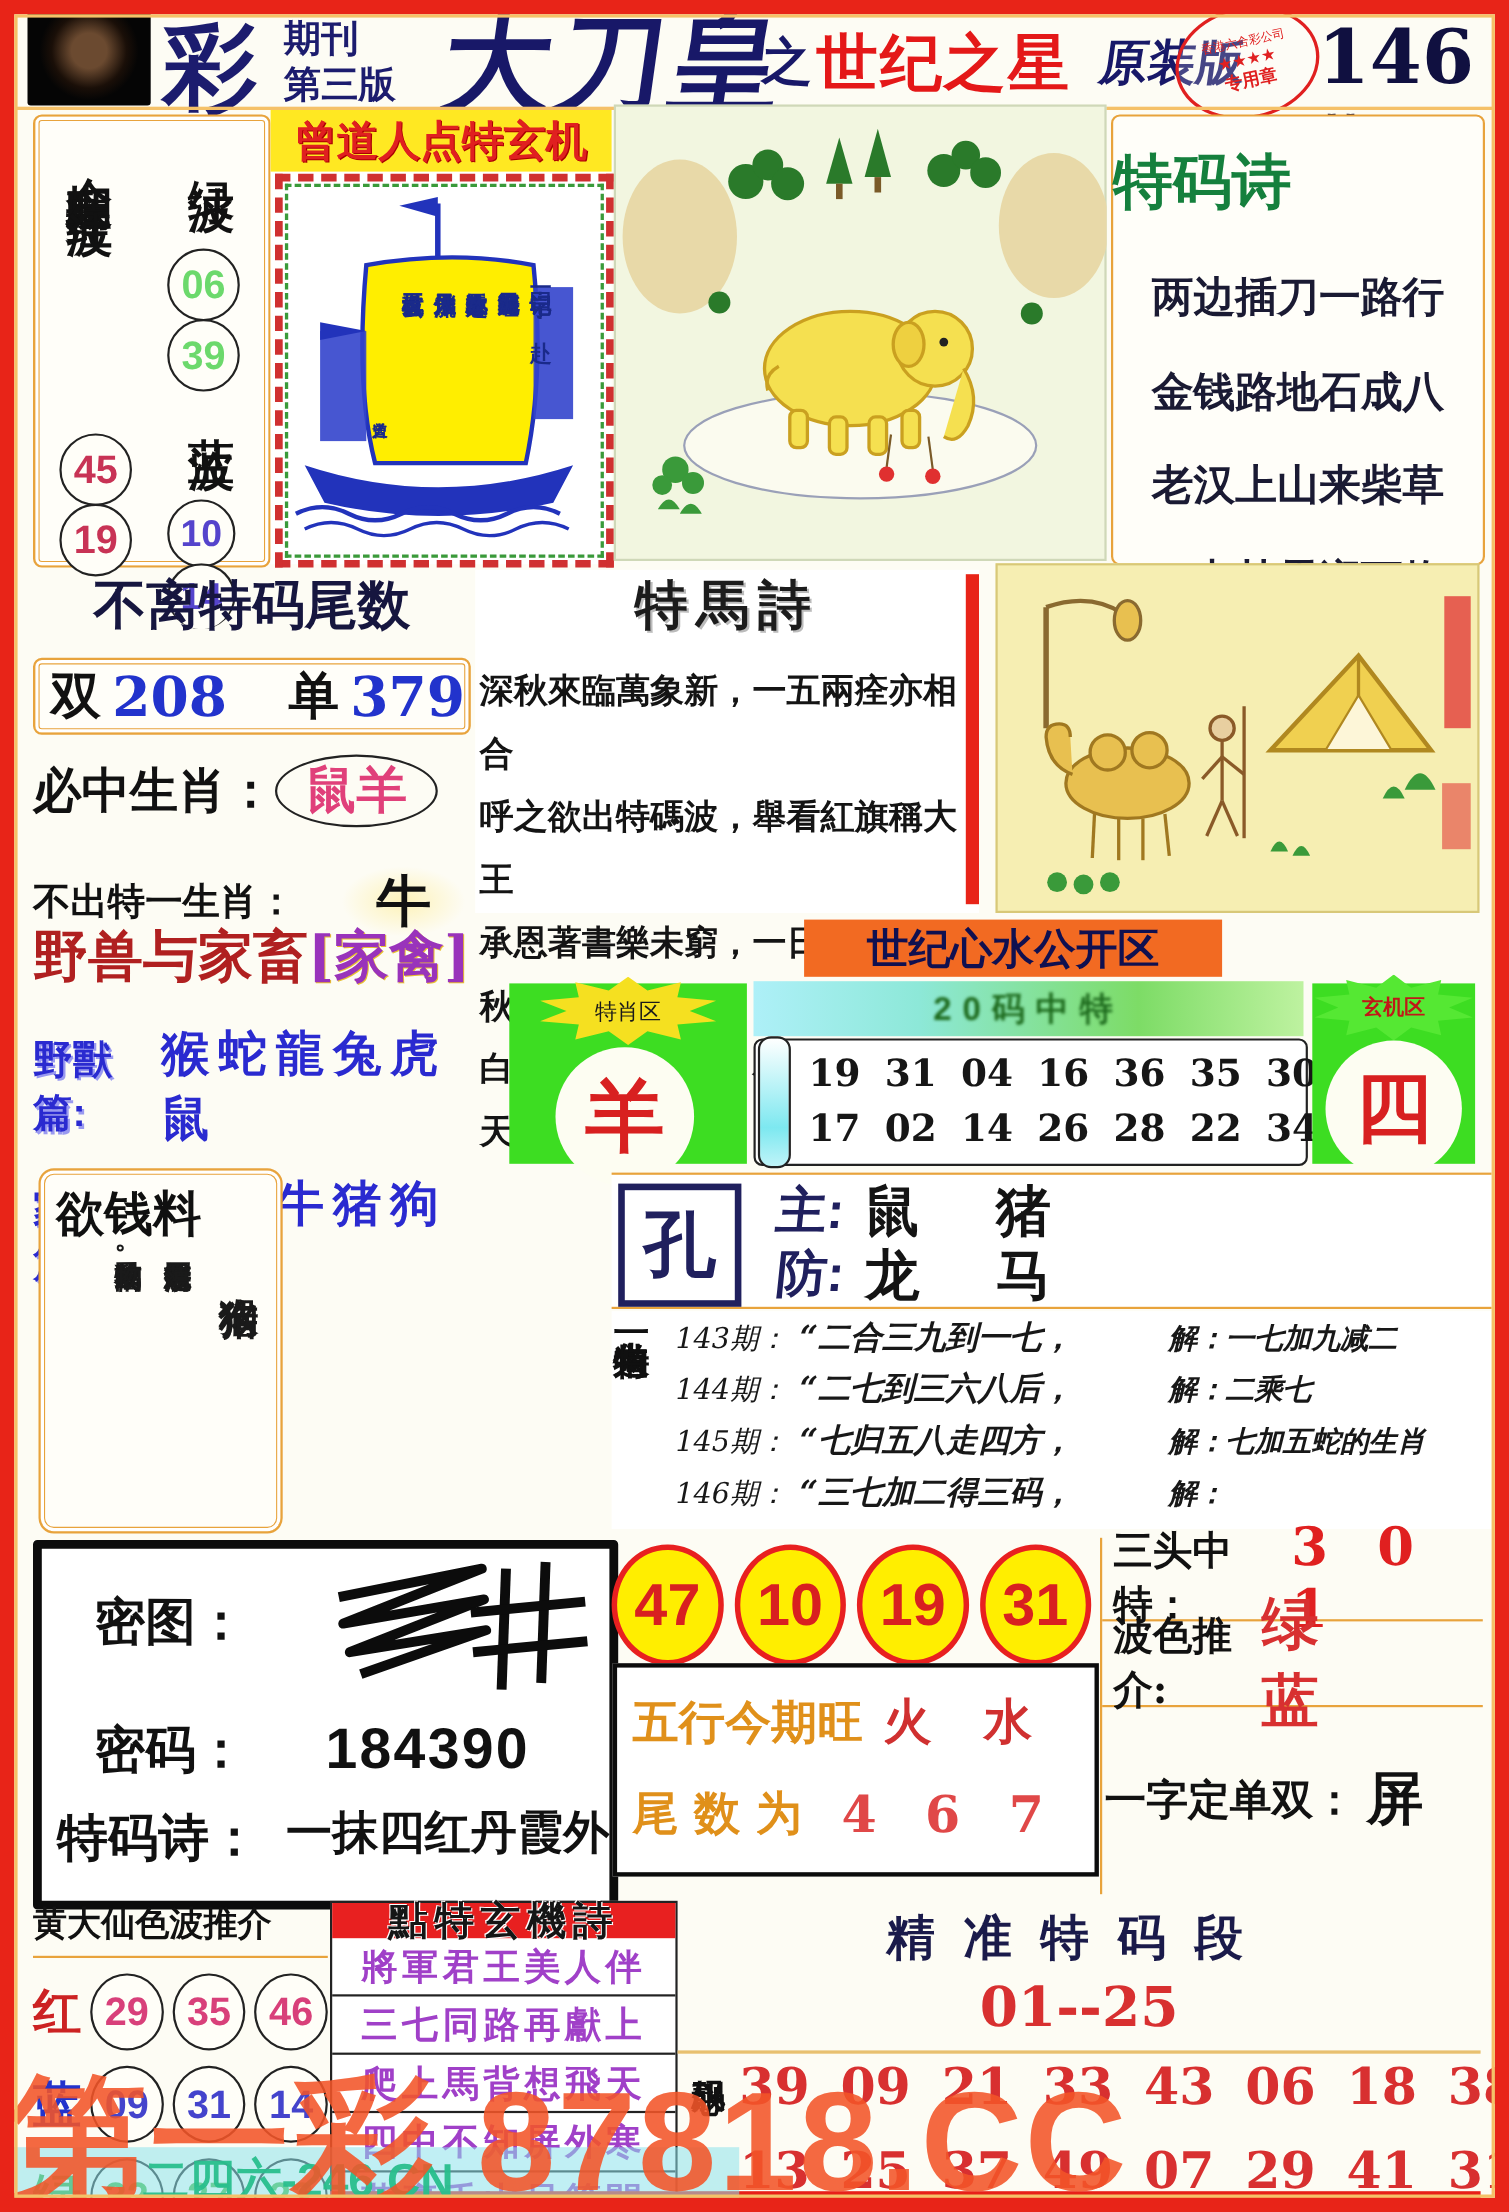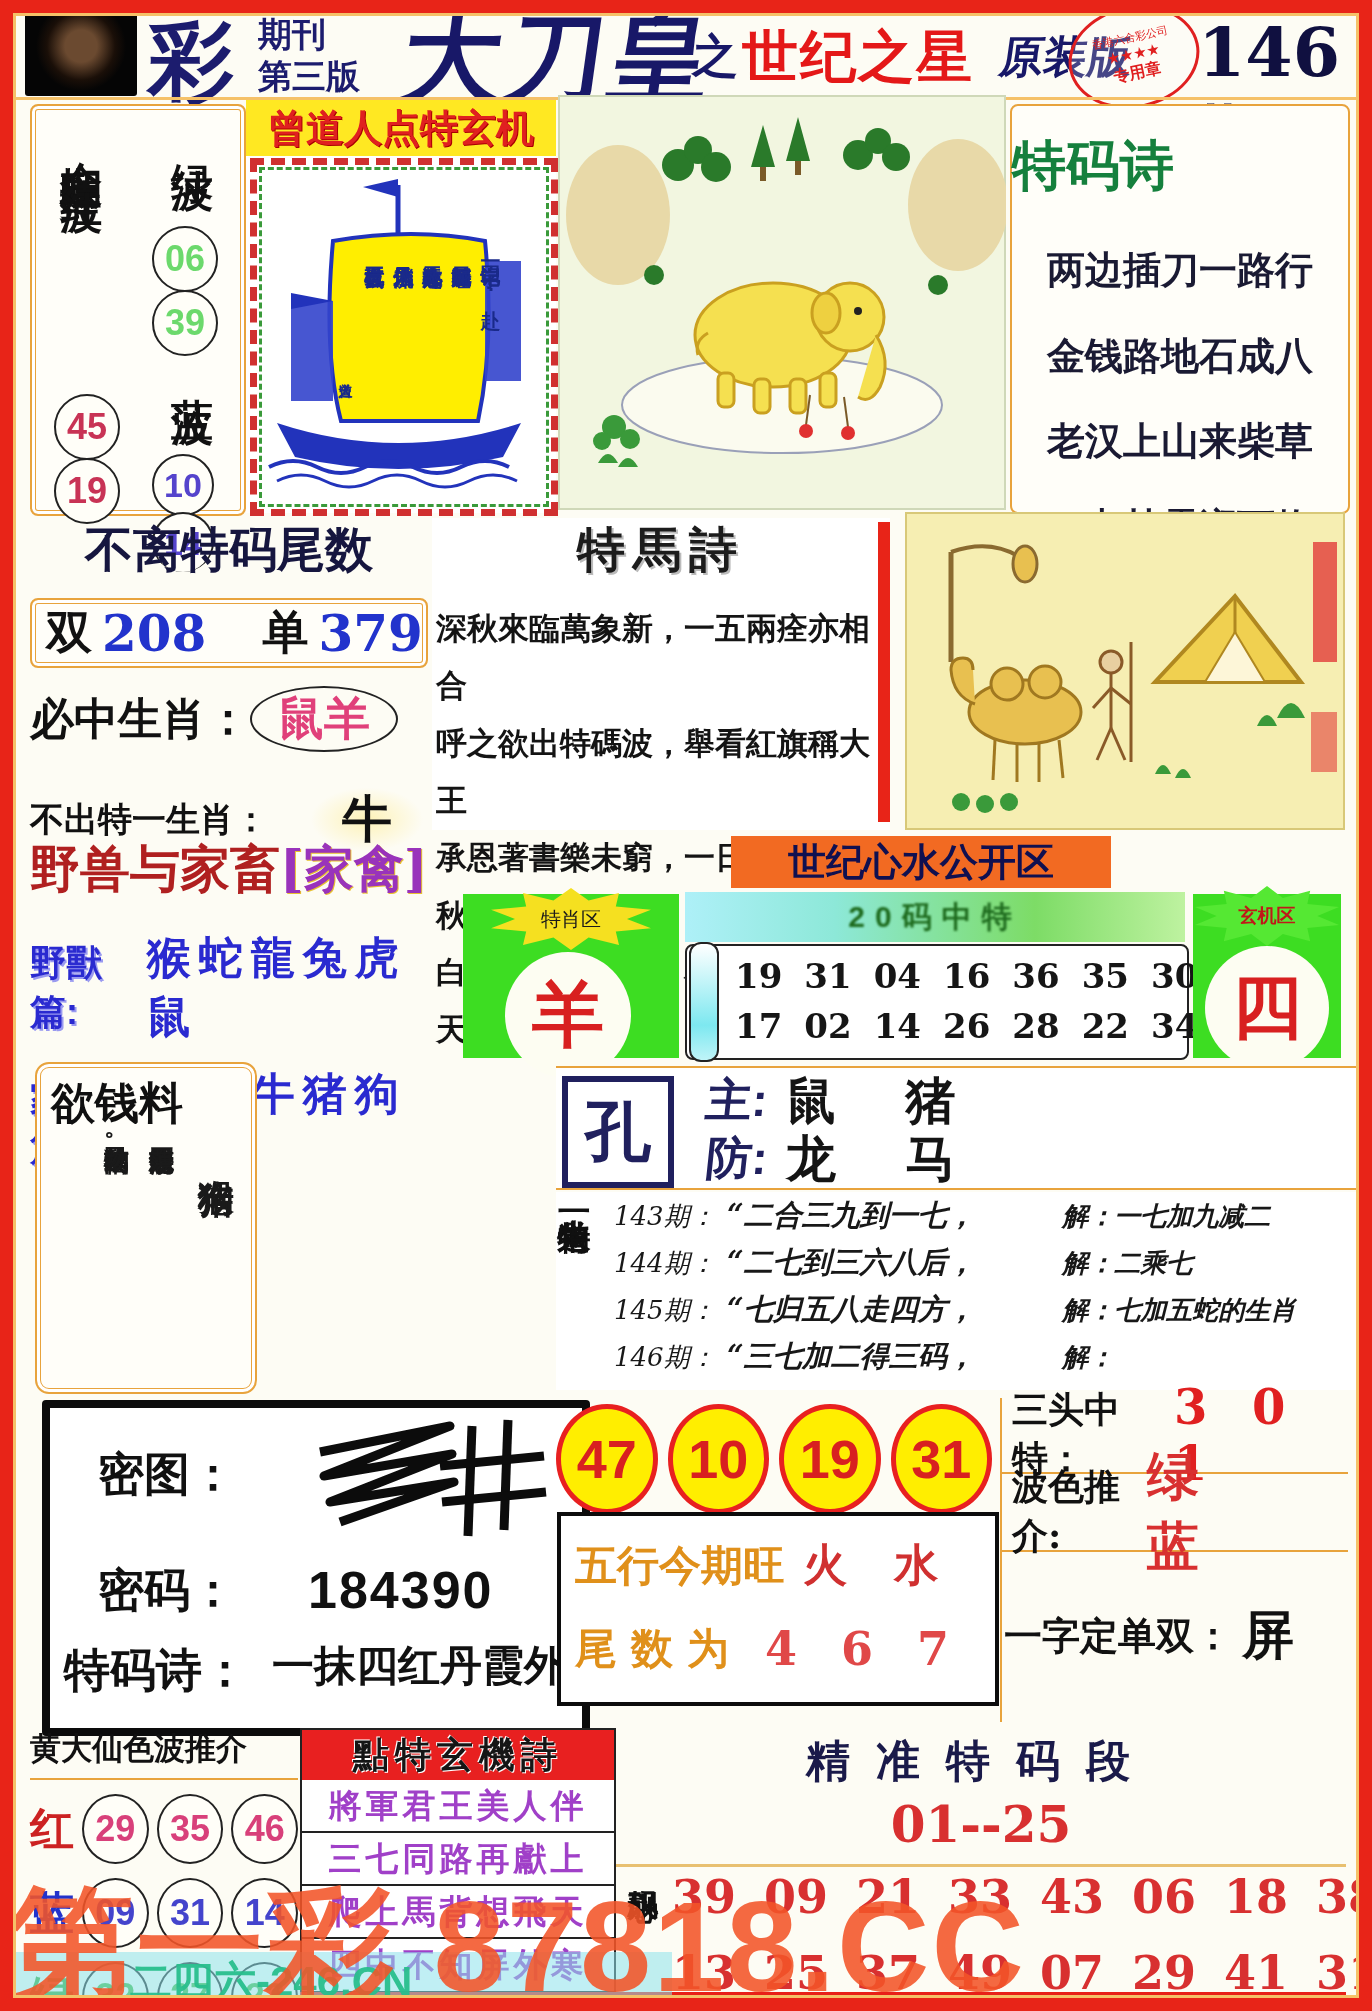--- a/index.html
+++ b/index.html
@@ -330,21 +330,21 @@
         <span style="font-size:26px;font-weight:bold;">解：七加五蛇的生肖</span>
       </div>
       <div style="height:47px;">
         <span style="display:inline-block;width:108px;font-size:26px;">146期：</span>
         <span style="display:inline-block;width:330px;font-size:29px;font-weight:bold;">“三七加二得三码，</span>
         <span style="font-size:26px;font-weight:bold;">解：</span>
       </div>
     </div>
   </div>
 
-  <div class="abs" style="left:42px;top:1400px;width:516px;height:320px;border:8px solid #0c0c0c;border-radius:4px;background:#fff;padding-left:16px;">
+  <div class="abs" style="left:30px;top:1400px;width:516px;height:320px;border:8px solid #0c0c0c;border-radius:4px;background:#fff;">
     <span class="abs serif" style="left:48px;top:36px;font-size:46px;font-weight:bold;">密图：</span>
     <svg class="abs" style="left:250px;top:10px;" width="250" height="150" viewBox="0 0 250 150">
       <path d="M20,34 L150,8 L24,58 L152,36 L30,84 L154,64 L40,104" stroke="#0c0c0c" stroke-width="9" fill="none" stroke-linejoin="round"></path>
       <line x1="172" y1="8" x2="168" y2="118" stroke="#0c0c0c" stroke-width="9"></line>
       <line x1="208" y1="2" x2="204" y2="112" stroke="#0c0c0c" stroke-width="9"></line>
       <line x1="140" y1="48" x2="244" y2="38" stroke="#0c0c0c" stroke-width="9"></line>
       <line x1="142" y1="84" x2="246" y2="74" stroke="#0c0c0c" stroke-width="9"></line>
     </svg>
     <span class="abs serif" style="left:48px;top:152px;font-size:46px;font-weight:bold;">密码：</span>
     <span class="abs" style="left:258px;top:152px;font-size:52px;font-weight:bold;letter-spacing:2px;">184390</span>
@@ -426,21 +426,21 @@
       <div class="circle" style="width:66px;height:66px;">
           <span style="font-size:36px;font-weight:bold;color:#44bb44;">27</span>
         </div>
       <div class="circle" style="width:66px;height:66px;">
           <span style="font-size:36px;font-weight:bold;color:#44bb44;">23</span>
         </div>
     </div>
   </div>
 
   <div class="abs" style="left:300px;top:1728px;width:312px;height:283px;border:2px solid #222;background:#fff;">
-    <div style="height:50px;background:#e82020;display:flex;align-items:center;justify-content:center;">
+    <div style="height:32px;background:#e82020;display:flex;align-items:center;justify-content:center;">
       <span class="serif" style="font-size:36px;font-weight:bold;color:#151515;letter-spacing:6px;text-shadow:-1px -1px 0 #fff,1px 1px 0 #fff;">點特玄機詩</span>
     </div>
     <div class="serif" style="font-size:33px;font-weight:bold;color:#a040c8;text-align:center;">
       <div style="border-bottom:2px solid #222;line-height:1.55;letter-spacing:4px;">將軍君王美人伴</div>
       <div style="border-bottom:2px solid #222;line-height:1.55;letter-spacing:4px;">三七同路再獻上</div>
       <div style="border-bottom:2px solid #222;line-height:1.55;letter-spacing:4px;">爬上馬背想飛天</div>
       <div style="border-bottom:2px solid #222;line-height:1.55;letter-spacing:4px;">四中不知屏外寒</div>
       <div style="line-height:1.55;letter-spacing:4px;">萬裏千山只等閑</div>
     </div>
   </div>

